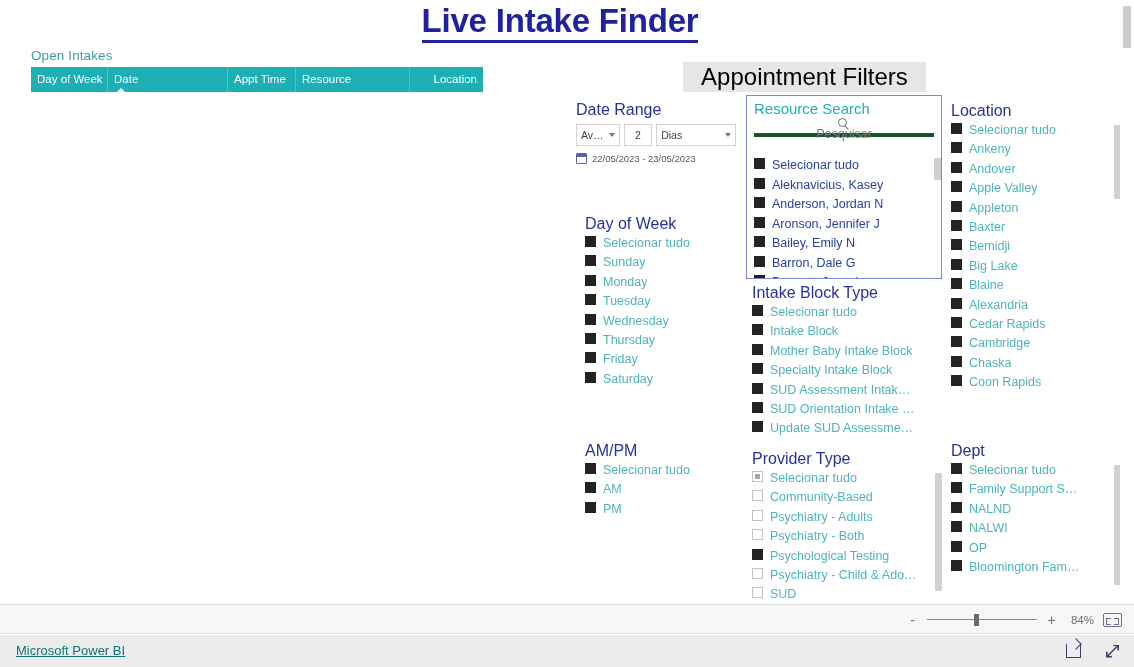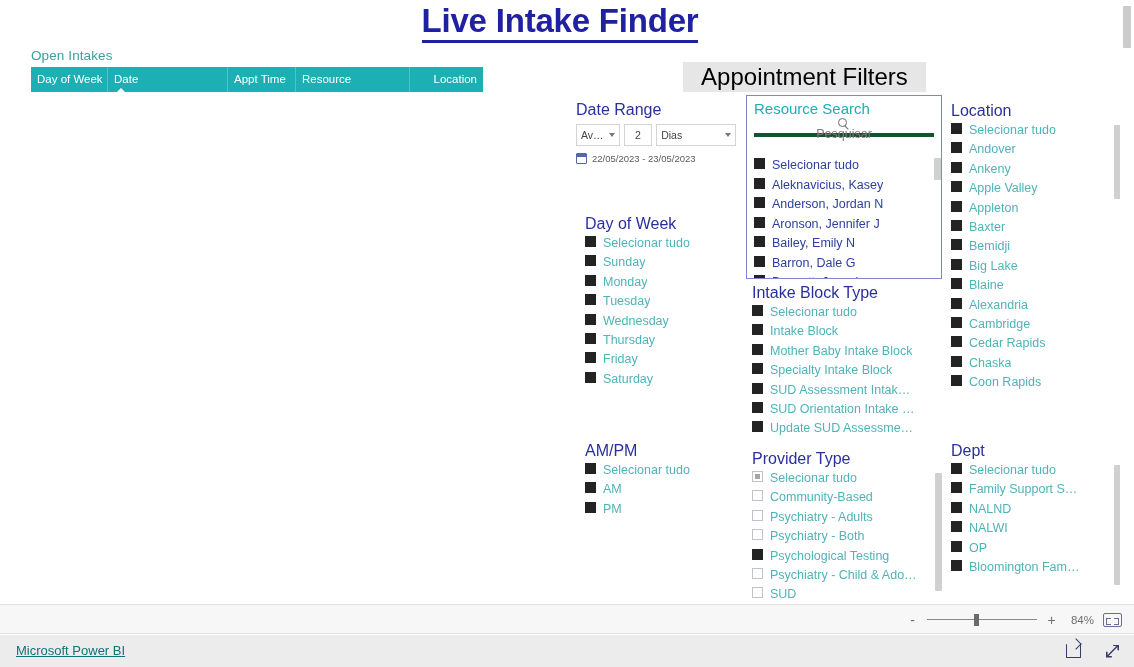--- a/index.html
+++ b/index.html
@@ -615,28 +615,28 @@
       <div class="slicer-items">
         <div class="mini-scroll">
             <div class="mthumb" style="top:2px;height:74px;"></div>
           </div>
         <div class="slicer-item dim">
             <span class="cb"></span>
             <span class="label">Selecionar tudo</span>
           </div>
         <div class="slicer-item dim">
             <span class="cb"></span>
+            <span class="label">Ankeny</span>
+          </div>
+        <div class="slicer-item dim">
+            <span class="cb"></span>
             <span class="label">Andover</span>
           </div>
         <div class="slicer-item dim">
             <span class="cb"></span>
-            <span class="label">Ankeny</span>
-          </div>
-        <div class="slicer-item dim">
-            <span class="cb"></span>
             <span class="label">Apple Valley</span>
           </div>
         <div class="slicer-item dim">
             <span class="cb"></span>
             <span class="label">Appleton</span>
           </div>
         <div class="slicer-item dim">
             <span class="cb"></span>
             <span class="label">Baxter</span>
           </div>
@@ -651,25 +651,25 @@
         <div class="slicer-item dim">
             <span class="cb"></span>
             <span class="label">Blaine</span>
           </div>
         <div class="slicer-item dim">
             <span class="cb"></span>
             <span class="label">Alexandria</span>
           </div>
         <div class="slicer-item dim">
             <span class="cb"></span>
+            <span class="label">Cedar Rapids</span>
+          </div>
+        <div class="slicer-item dim">
+            <span class="cb"></span>
             <span class="label">Cambridge</span>
-          </div>
-        <div class="slicer-item dim">
-            <span class="cb"></span>
-            <span class="label">Cedar Rapids</span>
           </div>
         <div class="slicer-item dim">
             <span class="cb"></span>
             <span class="label">Chaska</span>
           </div>
         <div class="slicer-item dim">
             <span class="cb"></span>
             <span class="label">Coon Rapids</span>
           </div>
       </div>

